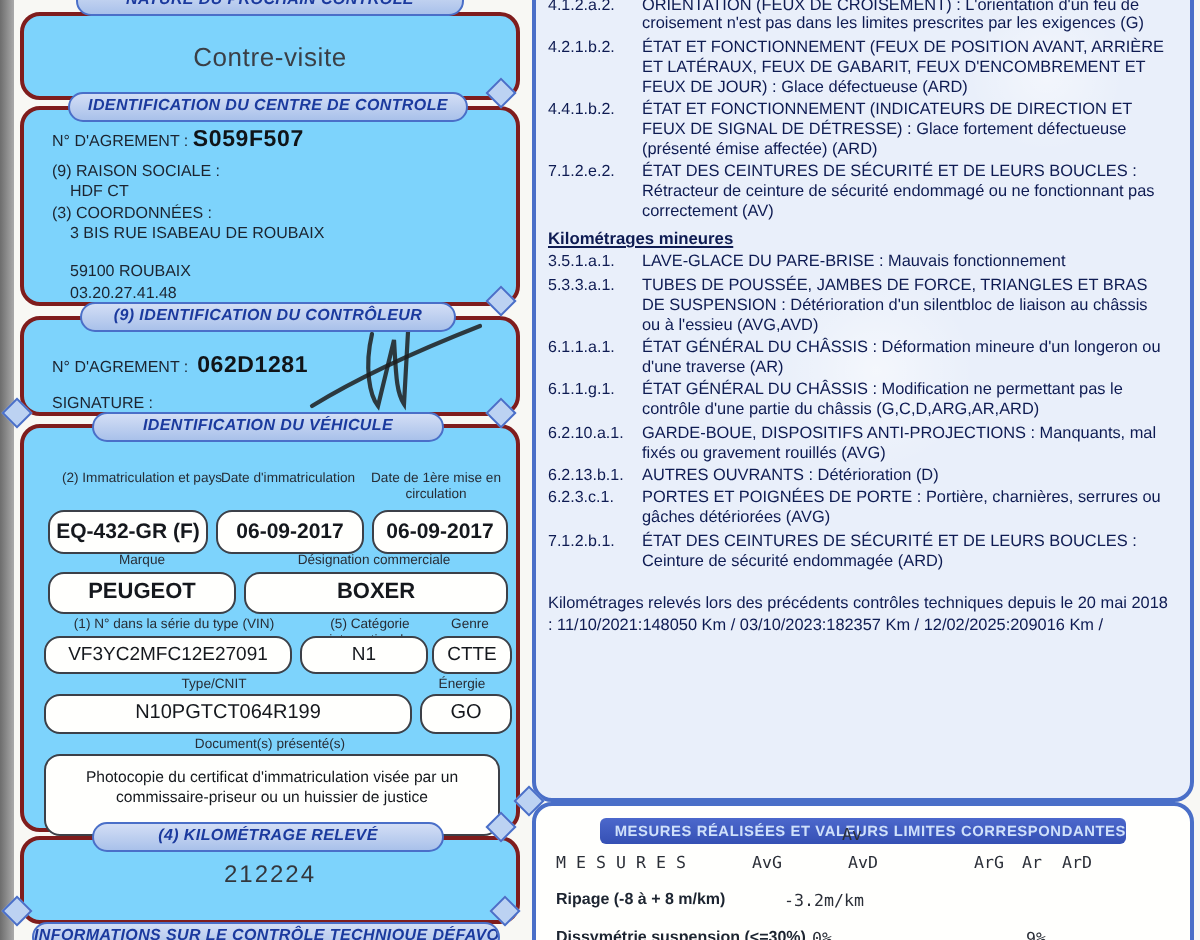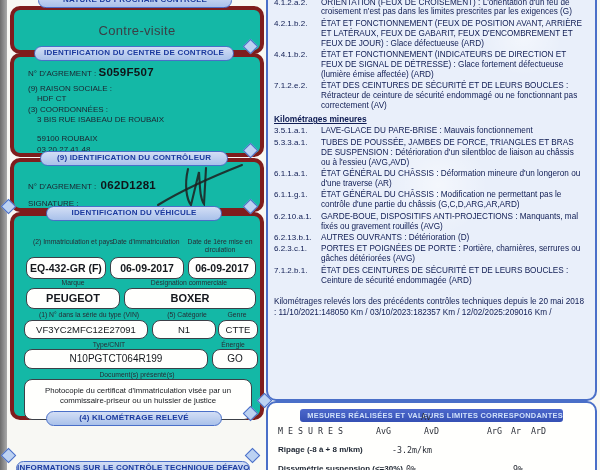--- a/index.html
+++ b/index.html
@@ -5,22 +5,22 @@
   html,body{margin:0;padding:0;}
   body{width:600px;height:470px;overflow:hidden;background:#e8e8e4;
        font-family:"Liberation Sans", sans-serif;}
   .page{position:relative;width:600px;height:470px;overflow:hidden;background:#f8f8f4;}
   .scan-edge{position:absolute;left:0;top:0;width:7px;height:470px;
              background:linear-gradient(to right,#6d6d6d,#aaaaaa);}
   
   .sec-header{position:absolute;height:13px;background:linear-gradient(#d3def5,#a9c1ea);
               border:1.5px solid #4a6fc8;border-radius:8px;color:#1b3a9e;font-weight:bold;
               font-size:8px;line-height:12px;text-align:center;letter-spacing:.2px;
-              white-space:nowrap;overflow:hidden;z-index:3;}
-  .sec-box{position:absolute;background:#14b8a6;border:4px solid #7f1d1d;border-radius:10px;z-index:1;}
+              white-space:nowrap;overflow:hidden;z-index:3;font-style:italic;}
+  .sec-box{position:absolute;background:#7dd3fc;border:2px solid #7f1d1d;border-radius:10px;z-index:1;}
   .diamond{position:absolute;width:9px;height:9px;background:#bcd2f2;border:1.5px solid #4a6fc8;
            transform:rotate(45deg);z-index:4;}
   
   .fld-label{font-size:8px;color:#1c2430;}
   .fld-value-strong{font-size:11.5px;font-weight:bold;color:#101418;letter-spacing:.3px;}
   .centre-lines{padding:10px 0 0 14px;font-size:8.2px;line-height:10.6px;color:#1c2430;}
   .indent{padding-left:9px;}
   .contre-visite{text-align:center;font-size:13px;color:#3a3f46;padding-top:13px;letter-spacing:.3px;}
   
   .pill{position:absolute;background:#fffffd;border:1.5px solid #3c4048;border-radius:8px;
@@ -116,20 +116,23 @@
     <div class="v-label" style="left:50px;top:125px;width:90px;">Type/CNIT</div>
     <div class="v-label" style="left:196px;top:125px;width:46px;">Énergie</div>
     <div class="pill thin" style="left:10px;top:133px;width:182px;height:18px;font-size:10px;line-height:18px;">N10PGTCT064R199</div>
     <div class="pill thin" style="left:198px;top:133px;width:44px;height:18px;font-size:10px;line-height:18px;">GO</div>
 
     <div class="v-label" style="left:60px;top:155px;width:126px;">Document(s) présenté(s)</div>
     <div class="pill thin" style="left:10px;top:163px;width:226px;height:33px;font-size:7.8px;line-height:10px;padding-top:6px;font-weight:normal;">Photocopie du certificat d'immatriculation visée par un commissaire-priseur ou un huissier de justice</div>
   </div>
 
   <div class="sec-header" style="left:46px;top:411px;width:174px;">(4) KILOMÉTRAGE RELEVÉ</div>
+  <div class="sec-box" style="left:10px;top:418px;width:246px;height:40px;">
+    <div style="text-align:center;padding-top:10px;font-size:12px;color:#33373d;letter-spacing:1px;">212224</div>
+  </div>
 
   <div class="sec-header" style="left:16px;top:461px;width:232px;">INFORMATIONS SUR LE CONTRÔLE TECHNIQUE DÉFAVORABLE</div>
 
   <div class="diamond" style="left:245px;top:41px;"></div>
   <div class="diamond" style="left:245px;top:145px;"></div>
   <div class="diamond" style="left:245px;top:201px;"></div>
   <div class="diamond" style="left:245px;top:408px;"></div>
   <div class="diamond" style="left:247px;top:450px;"></div>
   <div class="diamond" style="left:3px;top:201px;"></div>
   <div class="diamond" style="left:3px;top:450px;"></div>
@@ -140,21 +143,21 @@
       <div class="d-item">
         <span class="d-code">4.1.2.a.2.</span>
         <span class="d-text">ORIENTATION (FEUX DE CROISEMENT) : L'orientation d'un feu de croisement n'est pas dans les limites prescrites par les exigences (G)</span>
       </div>
       <div class="d-item">
         <span class="d-code">4.2.1.b.2.</span>
         <span class="d-text">ÉTAT ET FONCTIONNEMENT (FEUX DE POSITION AVANT, ARRIÈRE ET LATÉRAUX, FEUX DE GABARIT, FEUX D'ENCOMBREMENT ET FEUX DE JOUR) : Glace défectueuse (ARD)</span>
       </div>
       <div class="d-item">
         <span class="d-code">4.4.1.b.2.</span>
-        <span class="d-text">ÉTAT ET FONCTIONNEMENT (INDICATEURS DE DIRECTION ET FEUX DE SIGNAL DE DÉTRESSE) : Glace fortement défectueuse (lumière émise affectée) (ARD)</span>
+        <span class="d-text">ÉTAT ET FONCTIONNEMENT (INDICATEURS DE DIRECTION ET FEUX DE SIGNAL DE DÉTRESSE) : Glace fortement défectueuse (présenté émise affectée) (ARD)</span>
       </div>
       <div class="d-item">
         <span class="d-code">7.1.2.e.2.</span>
         <span class="d-text">ÉTAT DES CEINTURES DE SÉCURITÉ ET DE LEURS BOUCLES : Rétracteur de ceinture de sécurité endommagé ou ne fonctionnant pas correctement (AV)</span>
       </div>
 
       <div class="d-heading">Kilométrages mineures</div>
 
       <div class="d-item">
         <span class="d-code">3.5.1.a.1.</span>

